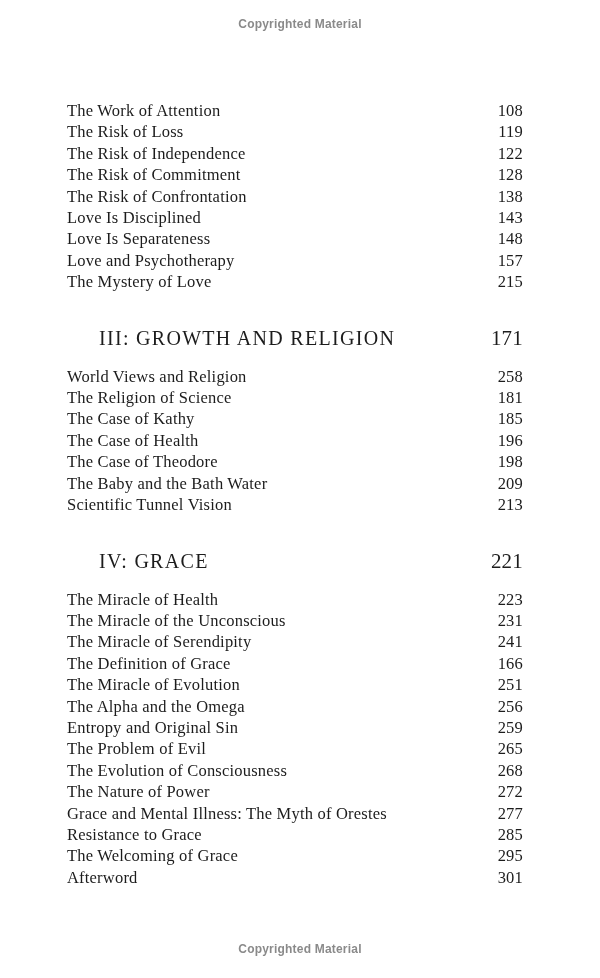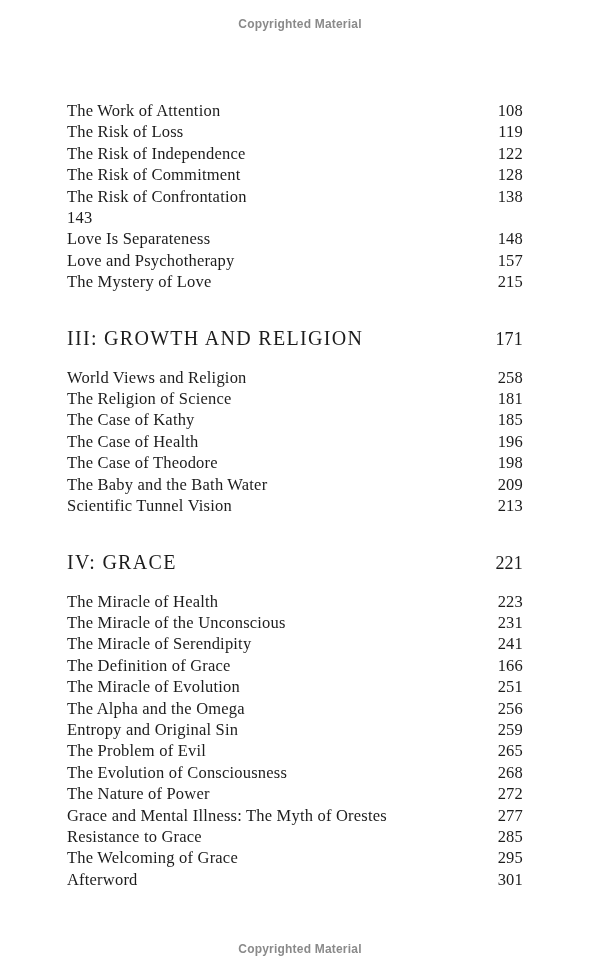--- a/index.html
+++ b/index.html
@@ -47,23 +47,24 @@
     font-size: 16.5px;
     letter-spacing: 0.2px;
   }
   .toc-heading {
     line-height: 24px;
     margin-bottom: 16px;
   }
   .heading-label {
     font-size: 20px;
     letter-spacing: 1.3px;
+    margin-left: 32px;
   }
   .heading-page {
-    font-size: 18px;
+    font-size: 21px;
     letter-spacing: 0.2px;
   }
   .entry-title {
     white-space: nowrap;
   }
   .page-num {
     text-align: left;
     white-space: nowrap;
   }
 </style>
@@ -90,20 +91,21 @@
           </div>
           <div class="toc-row">
             <span class="entry-title">The Risk of Commitment</span>
             <span class="page-num">128</span>
           </div>
           <div class="toc-row">
             <span class="entry-title">The Risk of Confrontation</span>
             <span class="page-num">138</span>
           </div>
           <div class="toc-row">
+            <span class="entry-title">Love Is Disciplined</span>
             <span class="page-num">143</span>
           </div>
           <div class="toc-row">
             <span class="entry-title">Love Is Separateness</span>
             <span class="page-num">148</span>
           </div>
           <div class="toc-row">
             <span class="entry-title">Love and Psychotherapy</span>
             <span class="page-num">157</span>
           </div>

